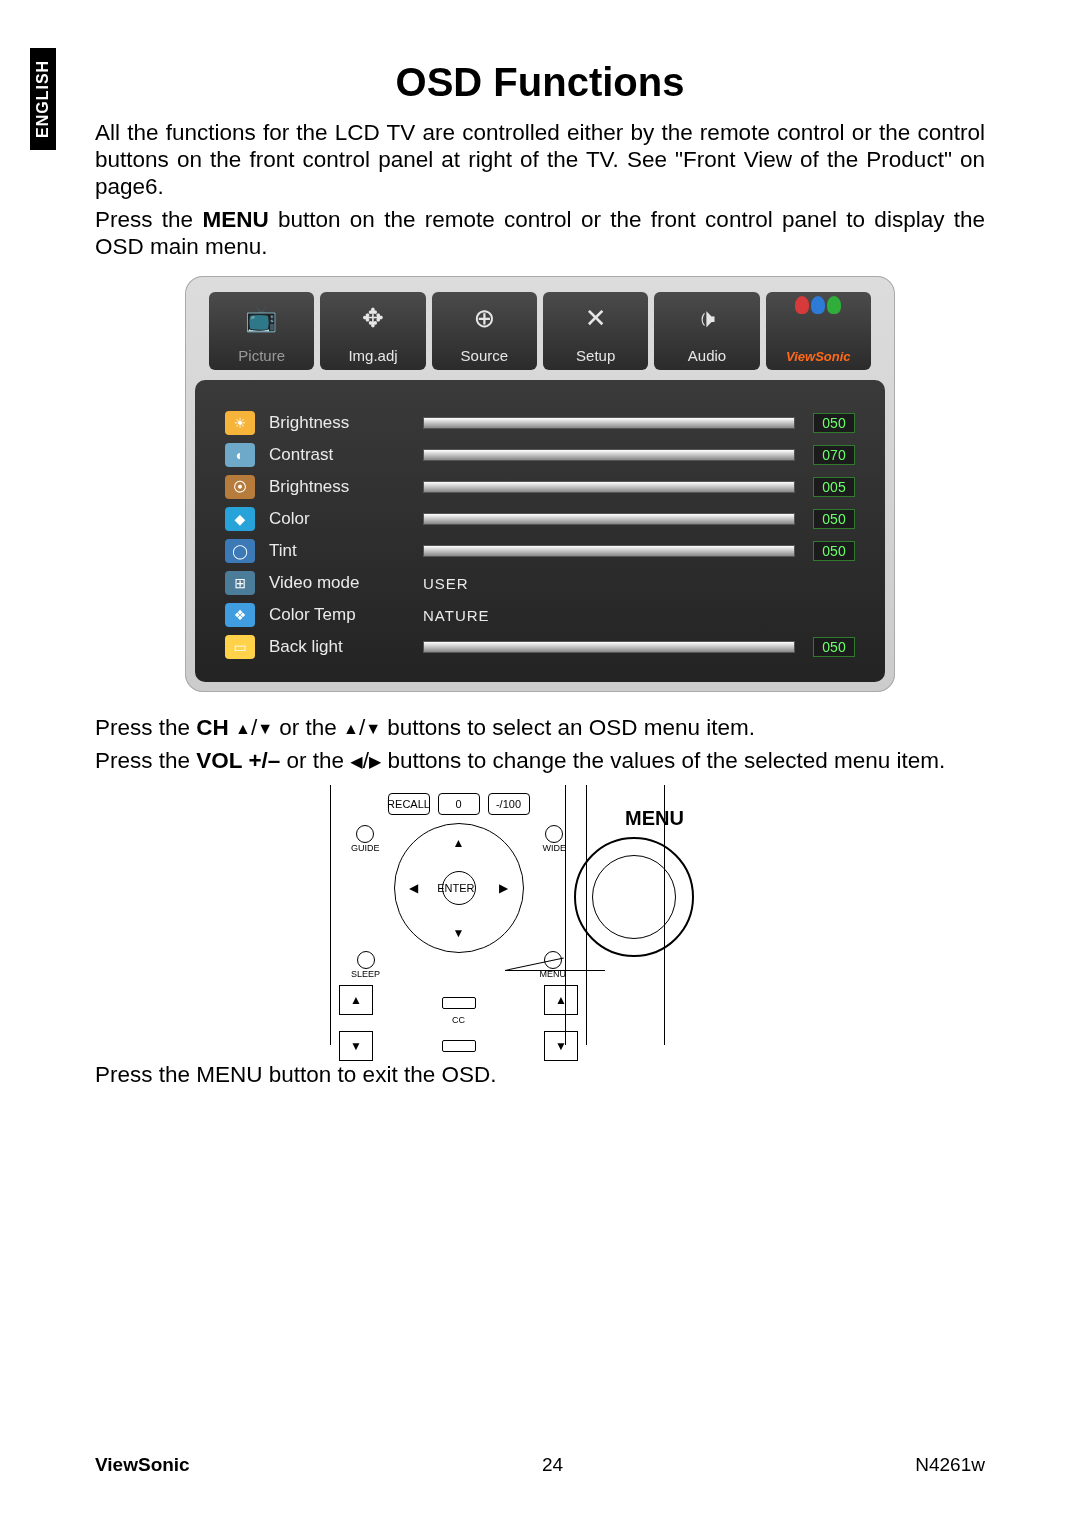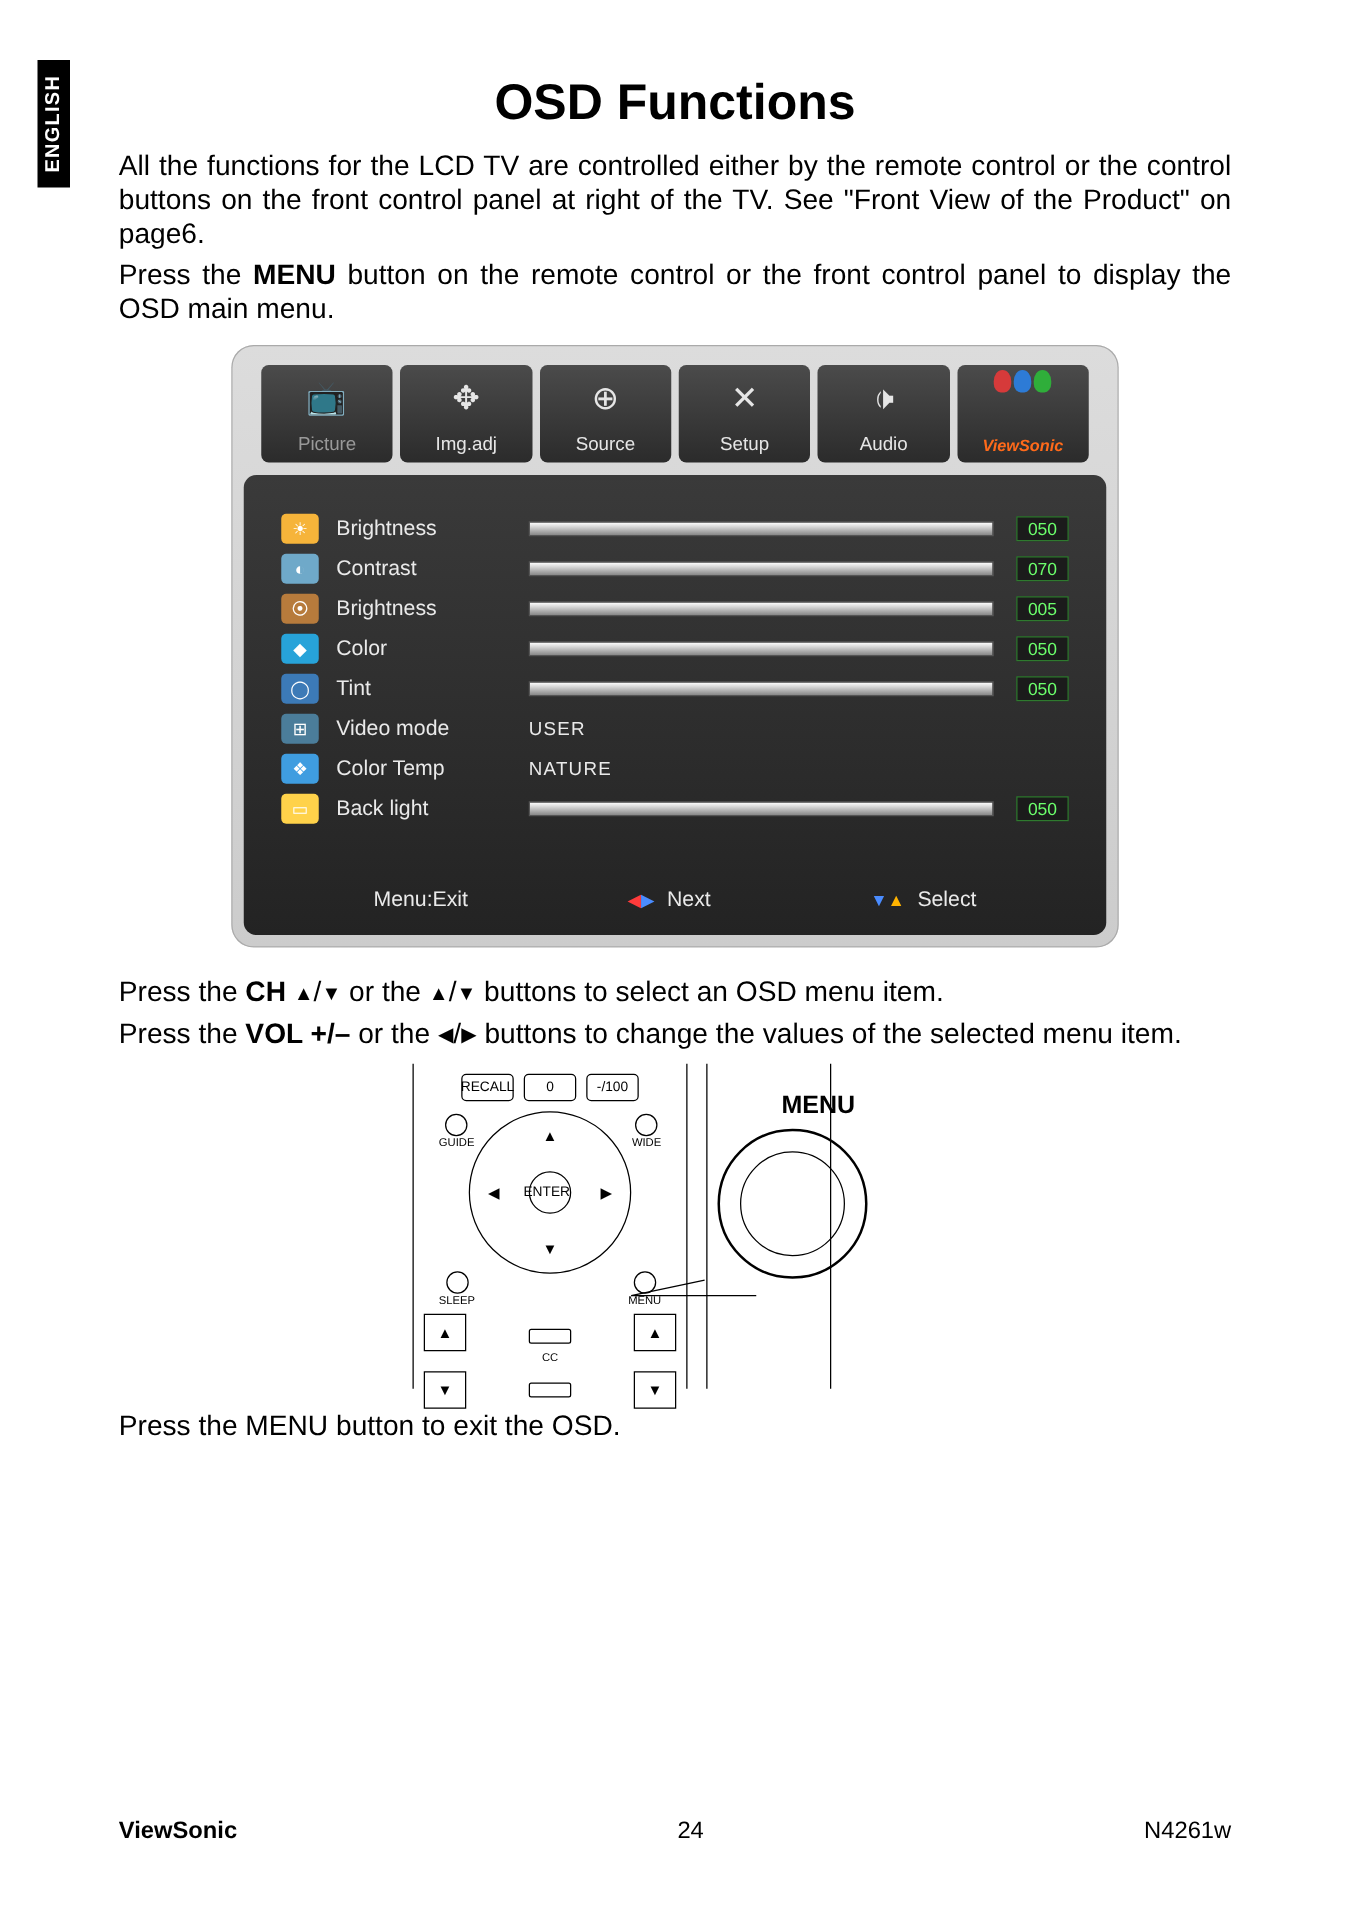--- a/index.html
+++ b/index.html
@@ -132,21 +132,21 @@
     width: 420px;
     margin: 10px auto 16px auto;
     position: relative;
     height: 260px;
   }
   .remote .rcol {
     position:absolute;
     border-left:1px solid #000;
     border-right:1px solid #000;
   }
-  .remote .col1 { left:0; width:220px; top:0; height:260px; padding:8px;}
+  .remote .col1 { left:0; width:257px; top:0; height:260px; padding:8px;}
   .remote .col2 { left:235px; width:100px; top:0; height:260px; padding:8px;}
   .remote .toprow { display:flex; gap:8px; margin-bottom:10px; justify-content:center;}
   .sq {
     width:42px; height:22px; border:1px solid #000; border-radius:4px;
     display:flex; align-items:center; justify-content:center; font-size:11px;
   }
   .dpad {
     width:130px; height:130px; margin: 0 auto; position:relative;
   }
   .dpad .cring {
@@ -291,33 +291,20 @@
       </div>
       <div class="row">
         <span class="ricon" style="background:#ffd24a">▭</span>
         <span class="rlabel">Back light</span>
         <div class="bar-wrap">
             <div class="bar"></div>
             <span class="val">050</span>
           </div>
       </div>
 
-      <div class="nav-row">
-        <div class="nav-item">
-            <span>Menu:Exit</span>
-          </div>
-        <div class="nav-item">
-          <span><span class="red">◀</span><span class="blue">▶</span></span>
-          <span>Next</span>
-        </div>
-        <div class="nav-item">
-          <span><span class="blue">▼</span><span class="gold">▲</span></span>
-          <span>Select</span>
-        </div>
-      </div>
     </div>
   </div>
 
   <p class="instr">
     <span>Press the </span><span class="b">CH </span>
     <span class="tri">▲</span>/<span class="tri">▼</span>
     <span>  or the  </span>
     <span class="tri">▲</span>/<span class="tri">▼</span>
     <span>  buttons to select an OSD menu item.</span>
   </p>

